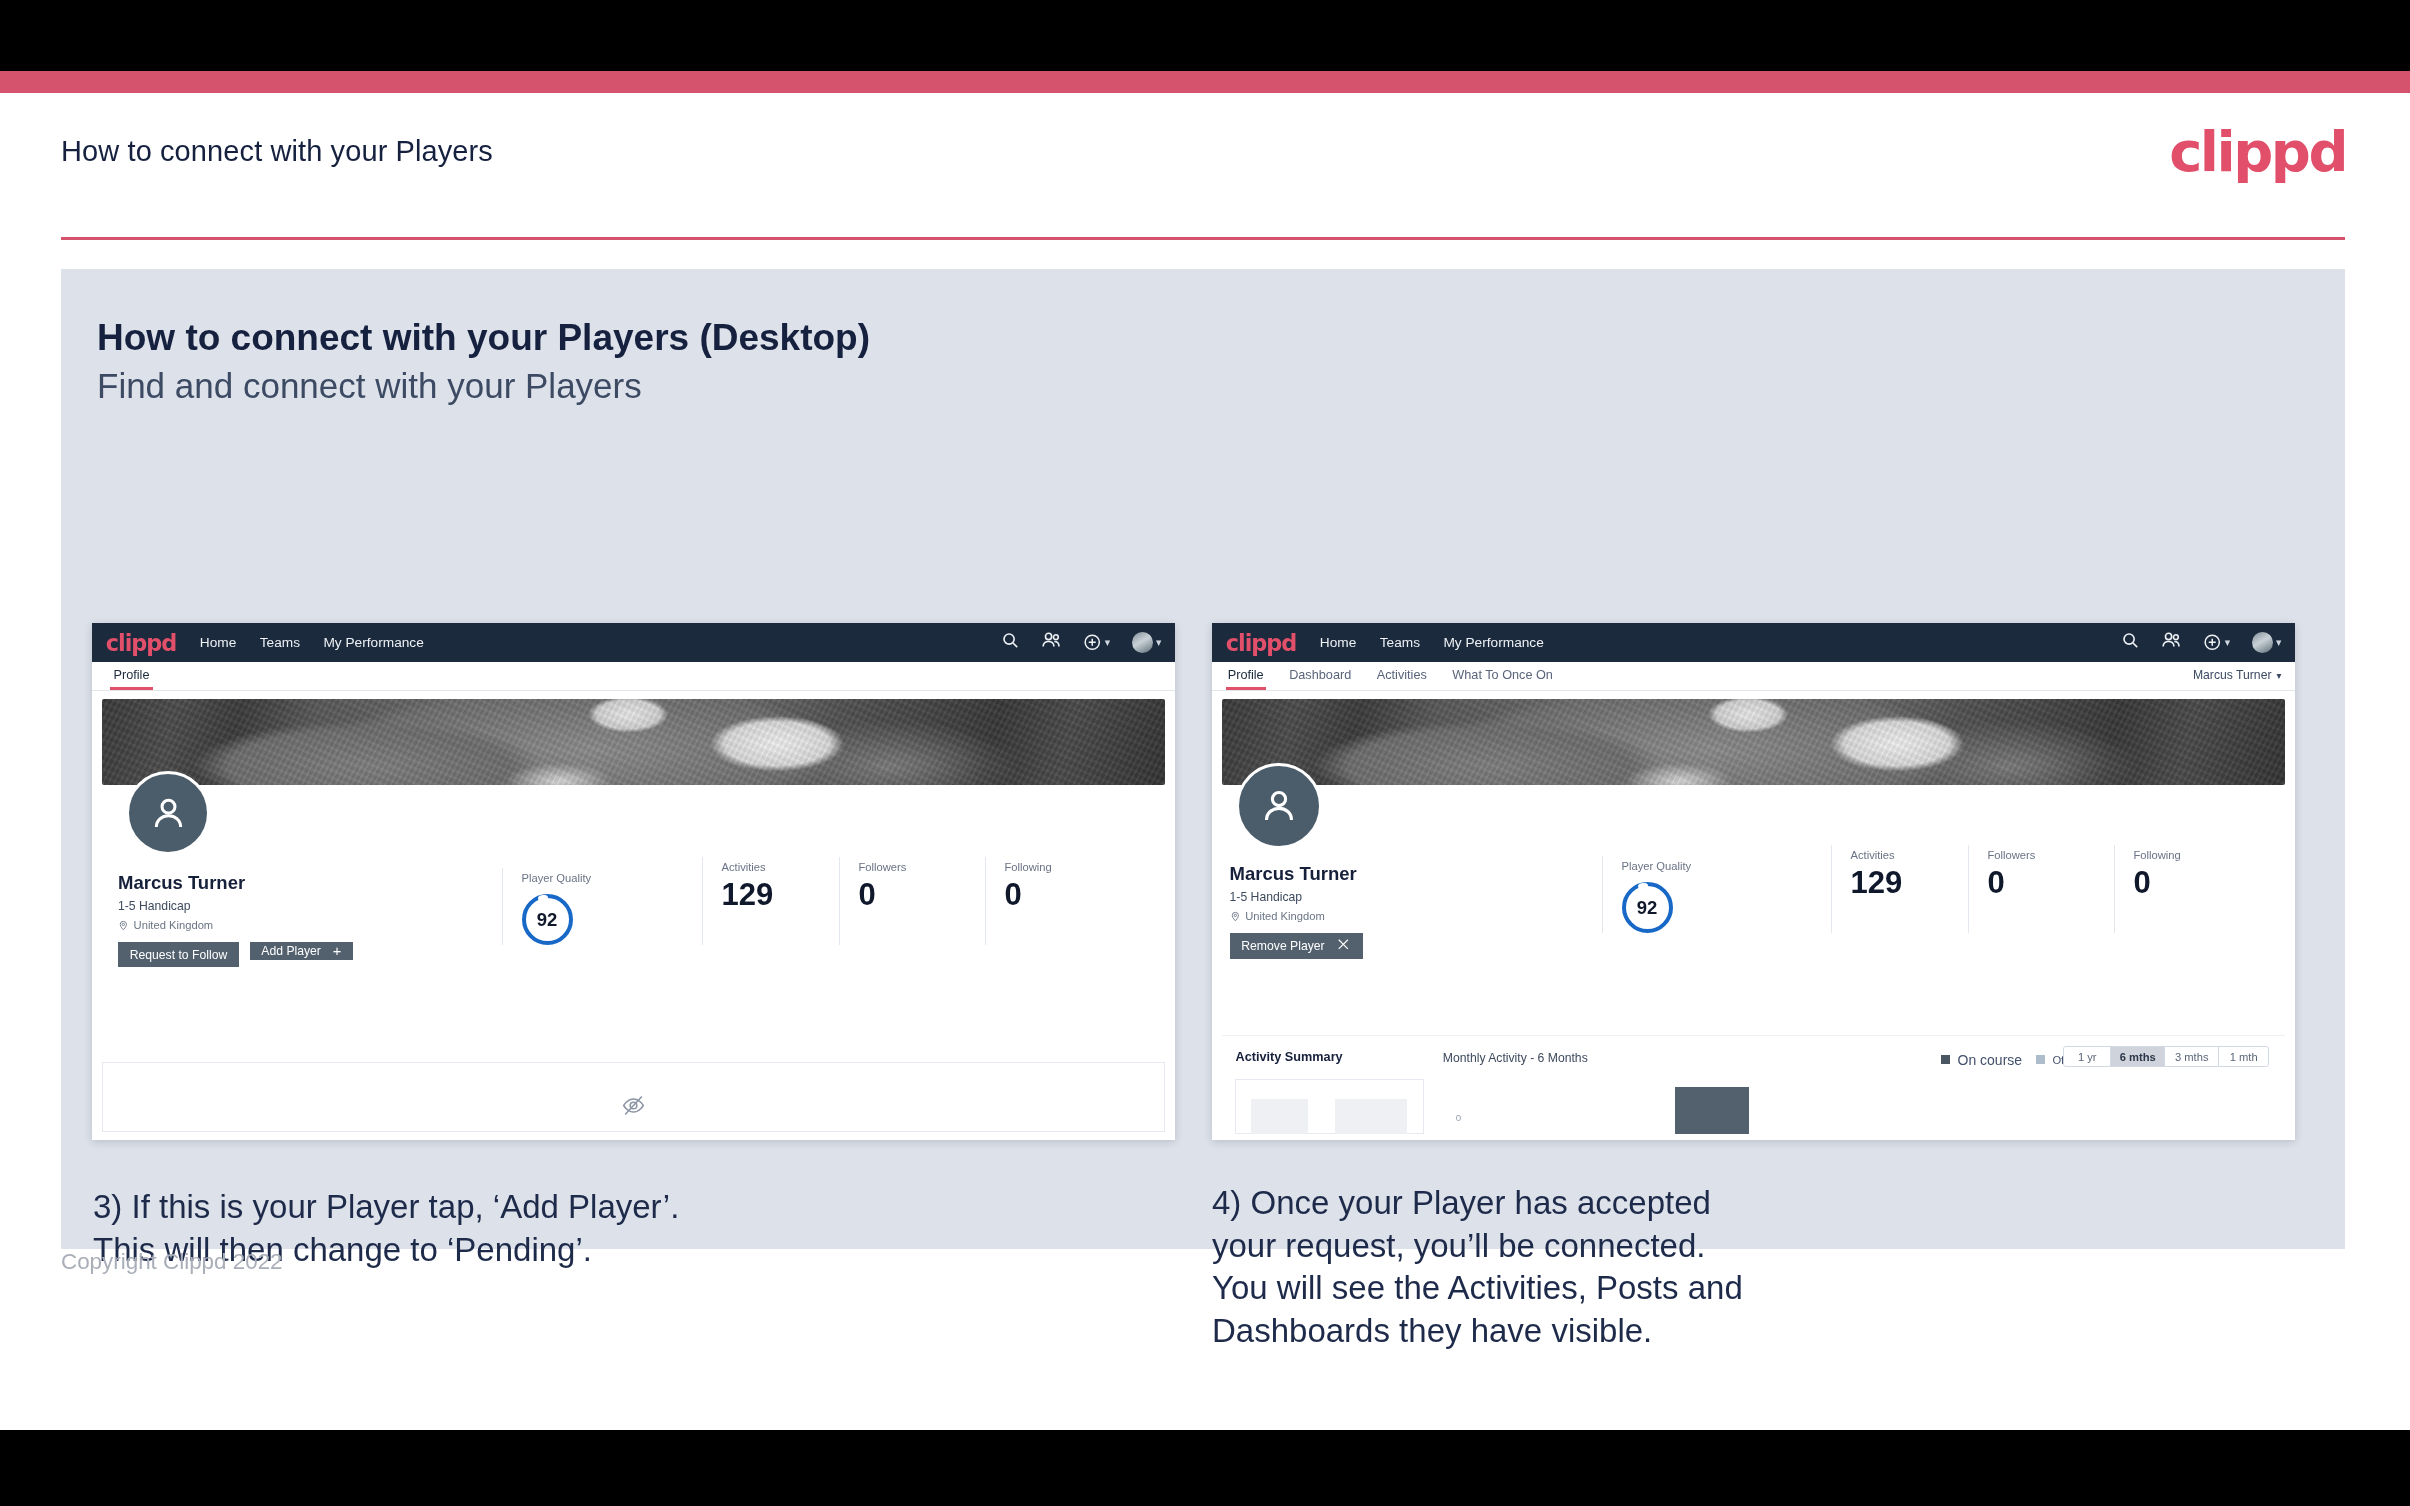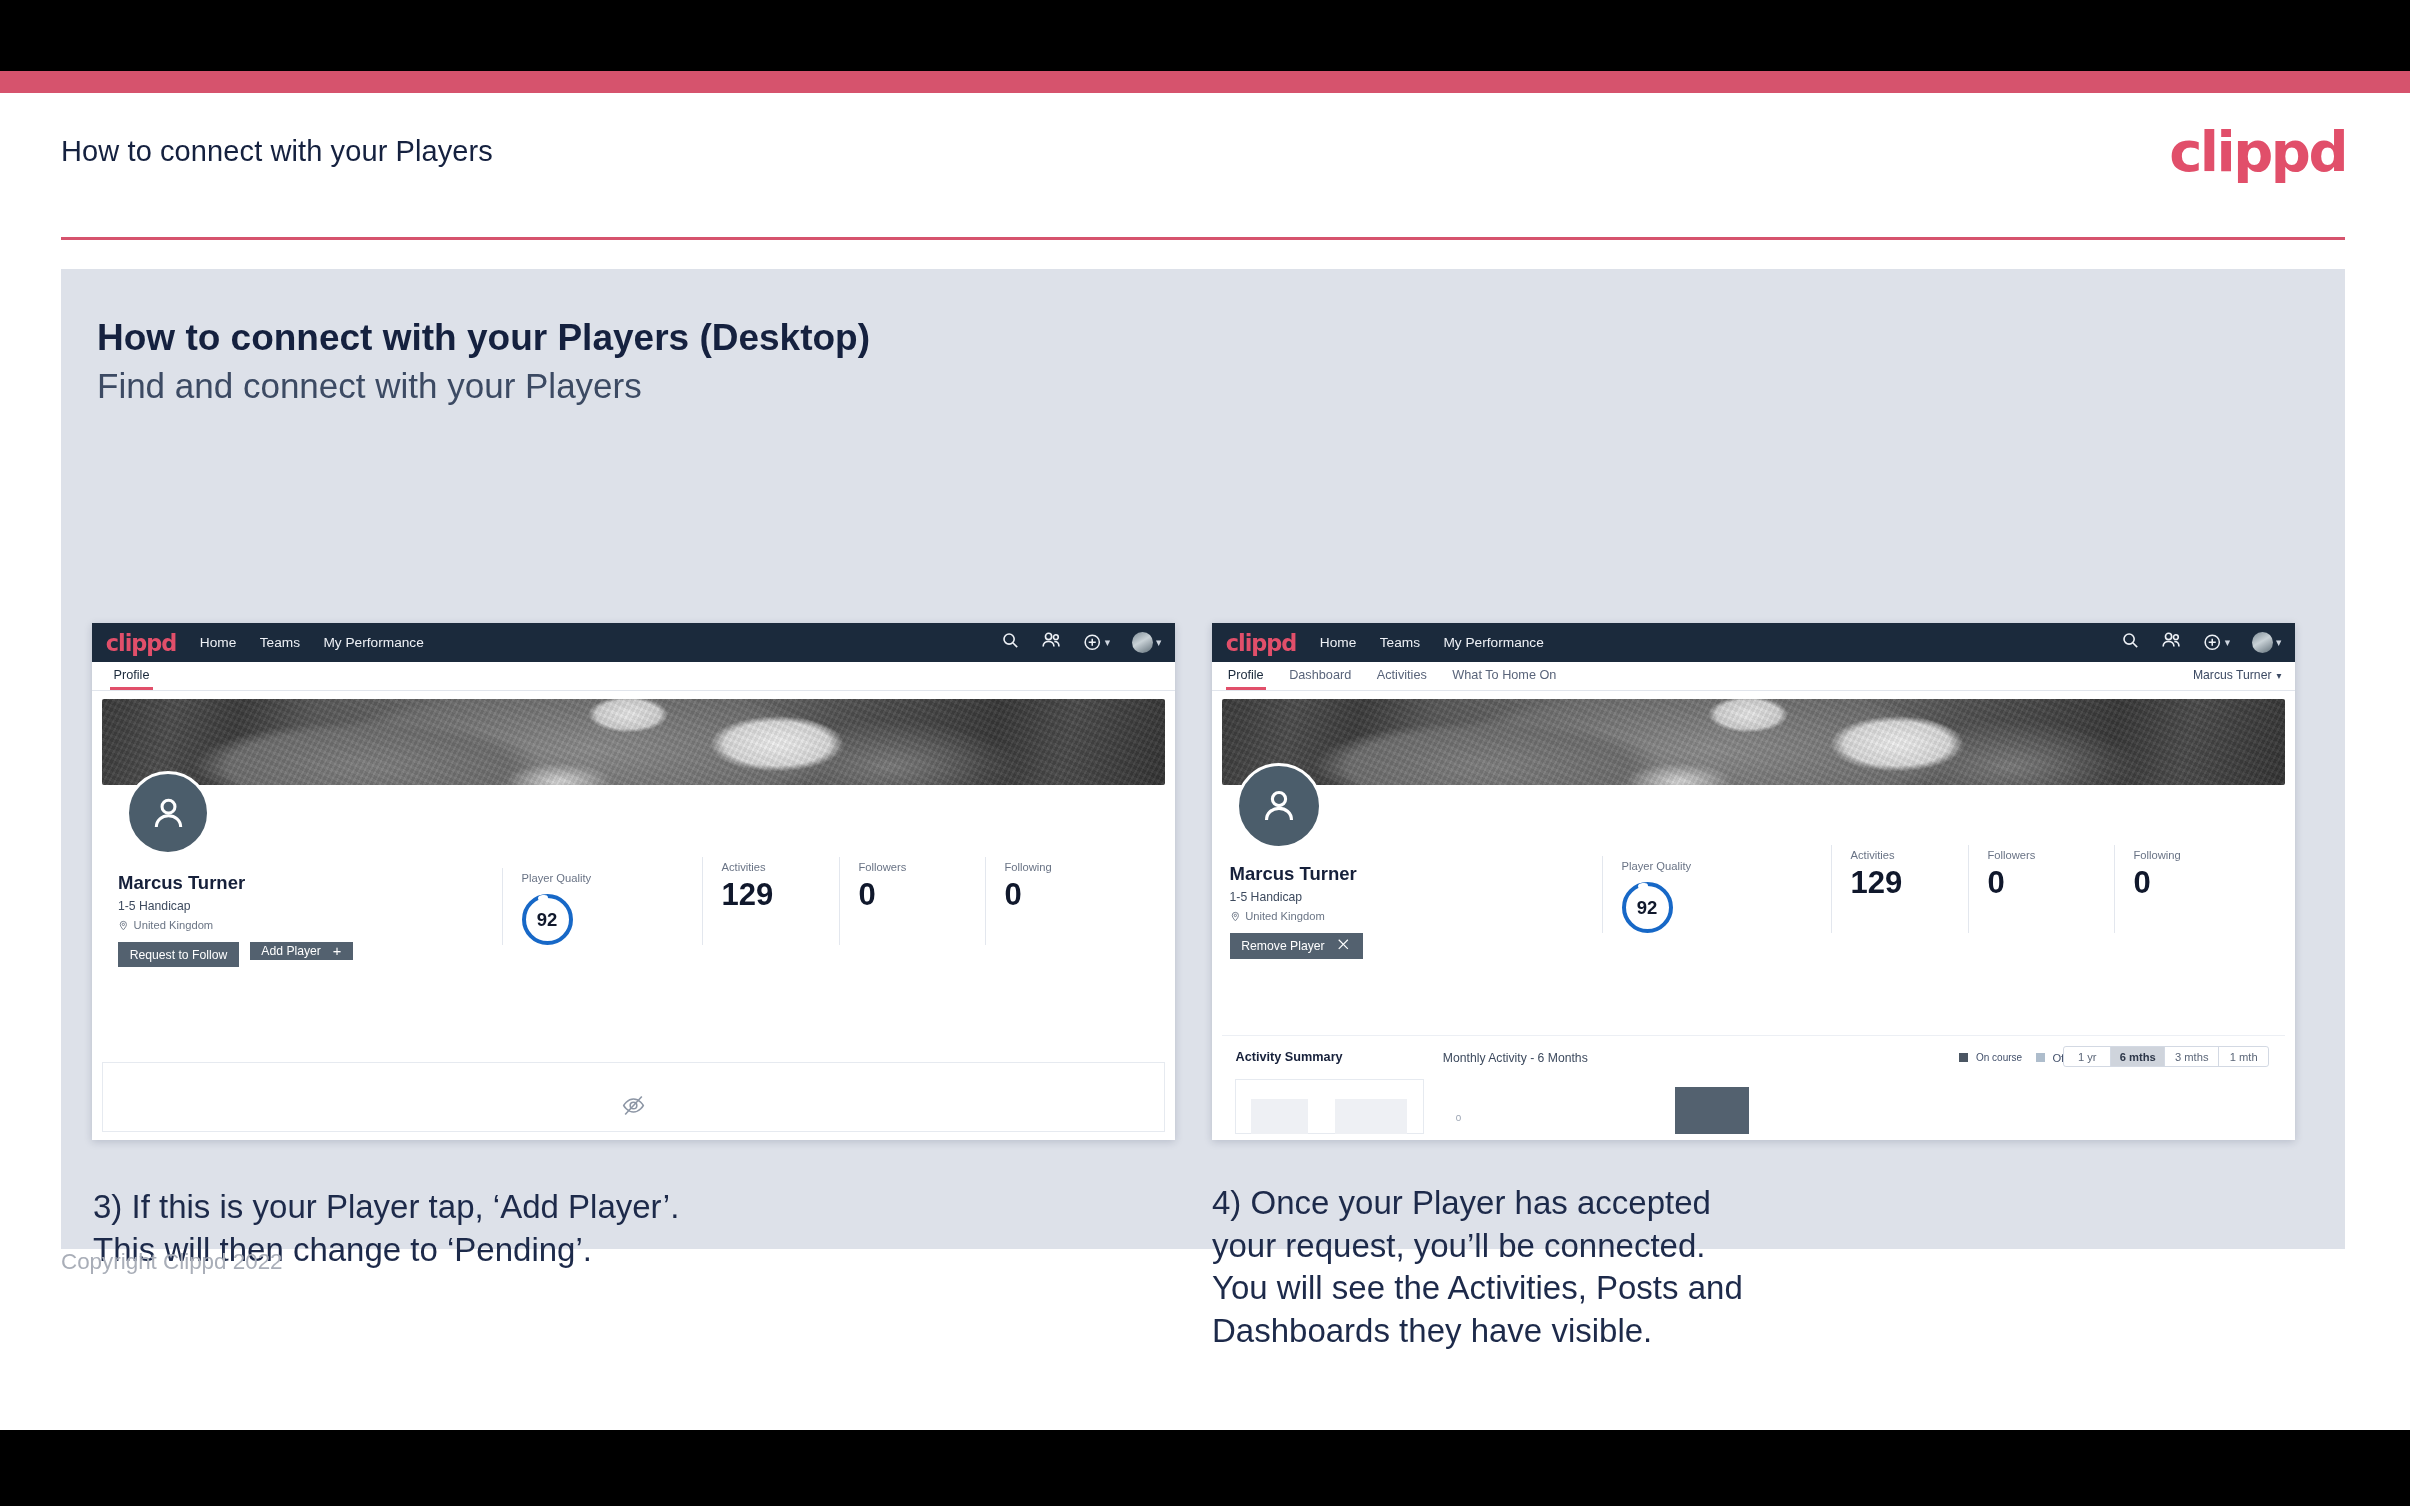--- a/index.html
+++ b/index.html
@@ -274,21 +274,21 @@
           <div class="tab active" style="font-size:12.7px; padding:0 2px 7.8px 2px;">
             <span>Profile</span>
           </div>
           <div class="tab" style="font-size:12.7px; padding:0 2px 7.8px 2px;">
             <span>Dashboard</span>
           </div>
           <div class="tab" style="font-size:12.7px; padding:0 2px 7.8px 2px;">
             <span>Activities</span>
           </div>
           <div class="tab" style="font-size:12.7px; padding:0 2px 7.8px 2px;">
-            <span>What To Home On</span>
+            <span>What To Once On</span>
           </div>
           <div class="tabright" style="right:13.7px; bottom:7.8px; font-size:12.2px; gap:4.9px;">
             <span>Marcus Turner</span>
             <span style="font-size:9.8px;">▾</span>
           </div>
         </div>
 
         <div class="hero" style="margin:7.8px 9.8px 0 9.8px; height:86px; border-radius:2px;"></div>
 
         <div class="profavatar" style="left:24.4px; top:140px; width:86px; height:86px;">
@@ -340,21 +340,21 @@
             <div class="statval" style="font-size:31px; margin-top:3.9px;">0</div>
           </div>
         </div>
 
         <div class="actstrip" style="left:9.8px; top:412px; width:1063px; height:98px;">
           <div class="act-title" style="left:13.7px; top:13.7px; font-size:12.7px;">Activity Summary</div>
           <div class="act-sub" style="left:221px; top:14.6px; font-size:12.2px;">Monthly Activity - 6 Months</div>
 
           <div class="act-legend" style="right:181px; top:15.6px; gap:7.8px;">
             <span class="lg-sq" style="width:8.8px;height:8.8px;background:#4b5663;"></span>
-            <span class="lg-tx" style="font-size:10px;">On course</span>
+            <span class="lg-tx" style="font-size:14px;">On course</span>
             <span class="lg-sq" style="width:8.8px;height:8.8px;background:#aebdcc;margin-left:5.9px;"></span>
             <span class="lg-tx" style="font-size:11.2px;">Off course</span>
           </div>
 
           <div class="seg" style="right:15.6px; top:9.8px; height:21.5px;">
             <div style="width:47px; font-size:11.2px;">
               <span>1 yr</span>
             </div>
             <div class="on" style="width:54px; font-size:11.2px;">
               <span>6 mths</span>

